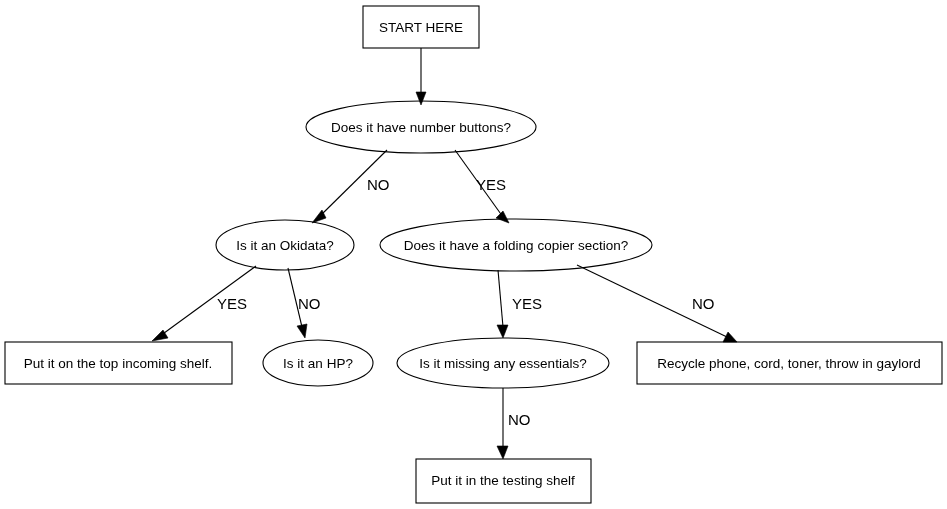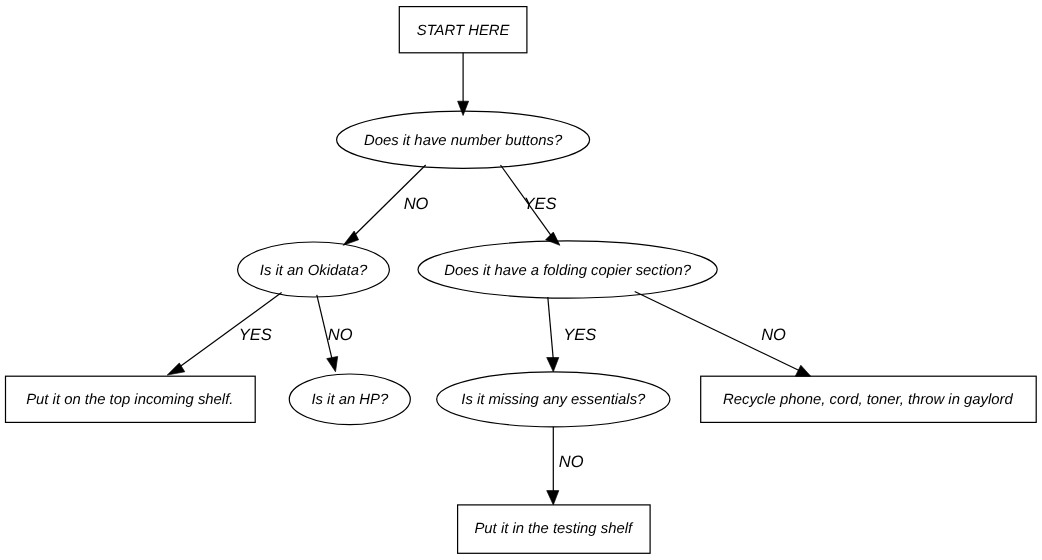--- a/index.html
+++ b/index.html
@@ -6,21 +6,20 @@
     margin: 0;
     padding: 0;
     background: #ffffff;
   }
   #canvas-wrap {
     position: relative;
     width: 947px;
     height: 509px;
     background: #ffffff;
     overflow: hidden;
-    font-style: italic;
   }
   svg#flow {
     display: block;
     width: 947px;
     height: 509px;
     background: #ffffff;
   }
   .node-shape {
     fill: #ffffff;
     stroke: #000000;

